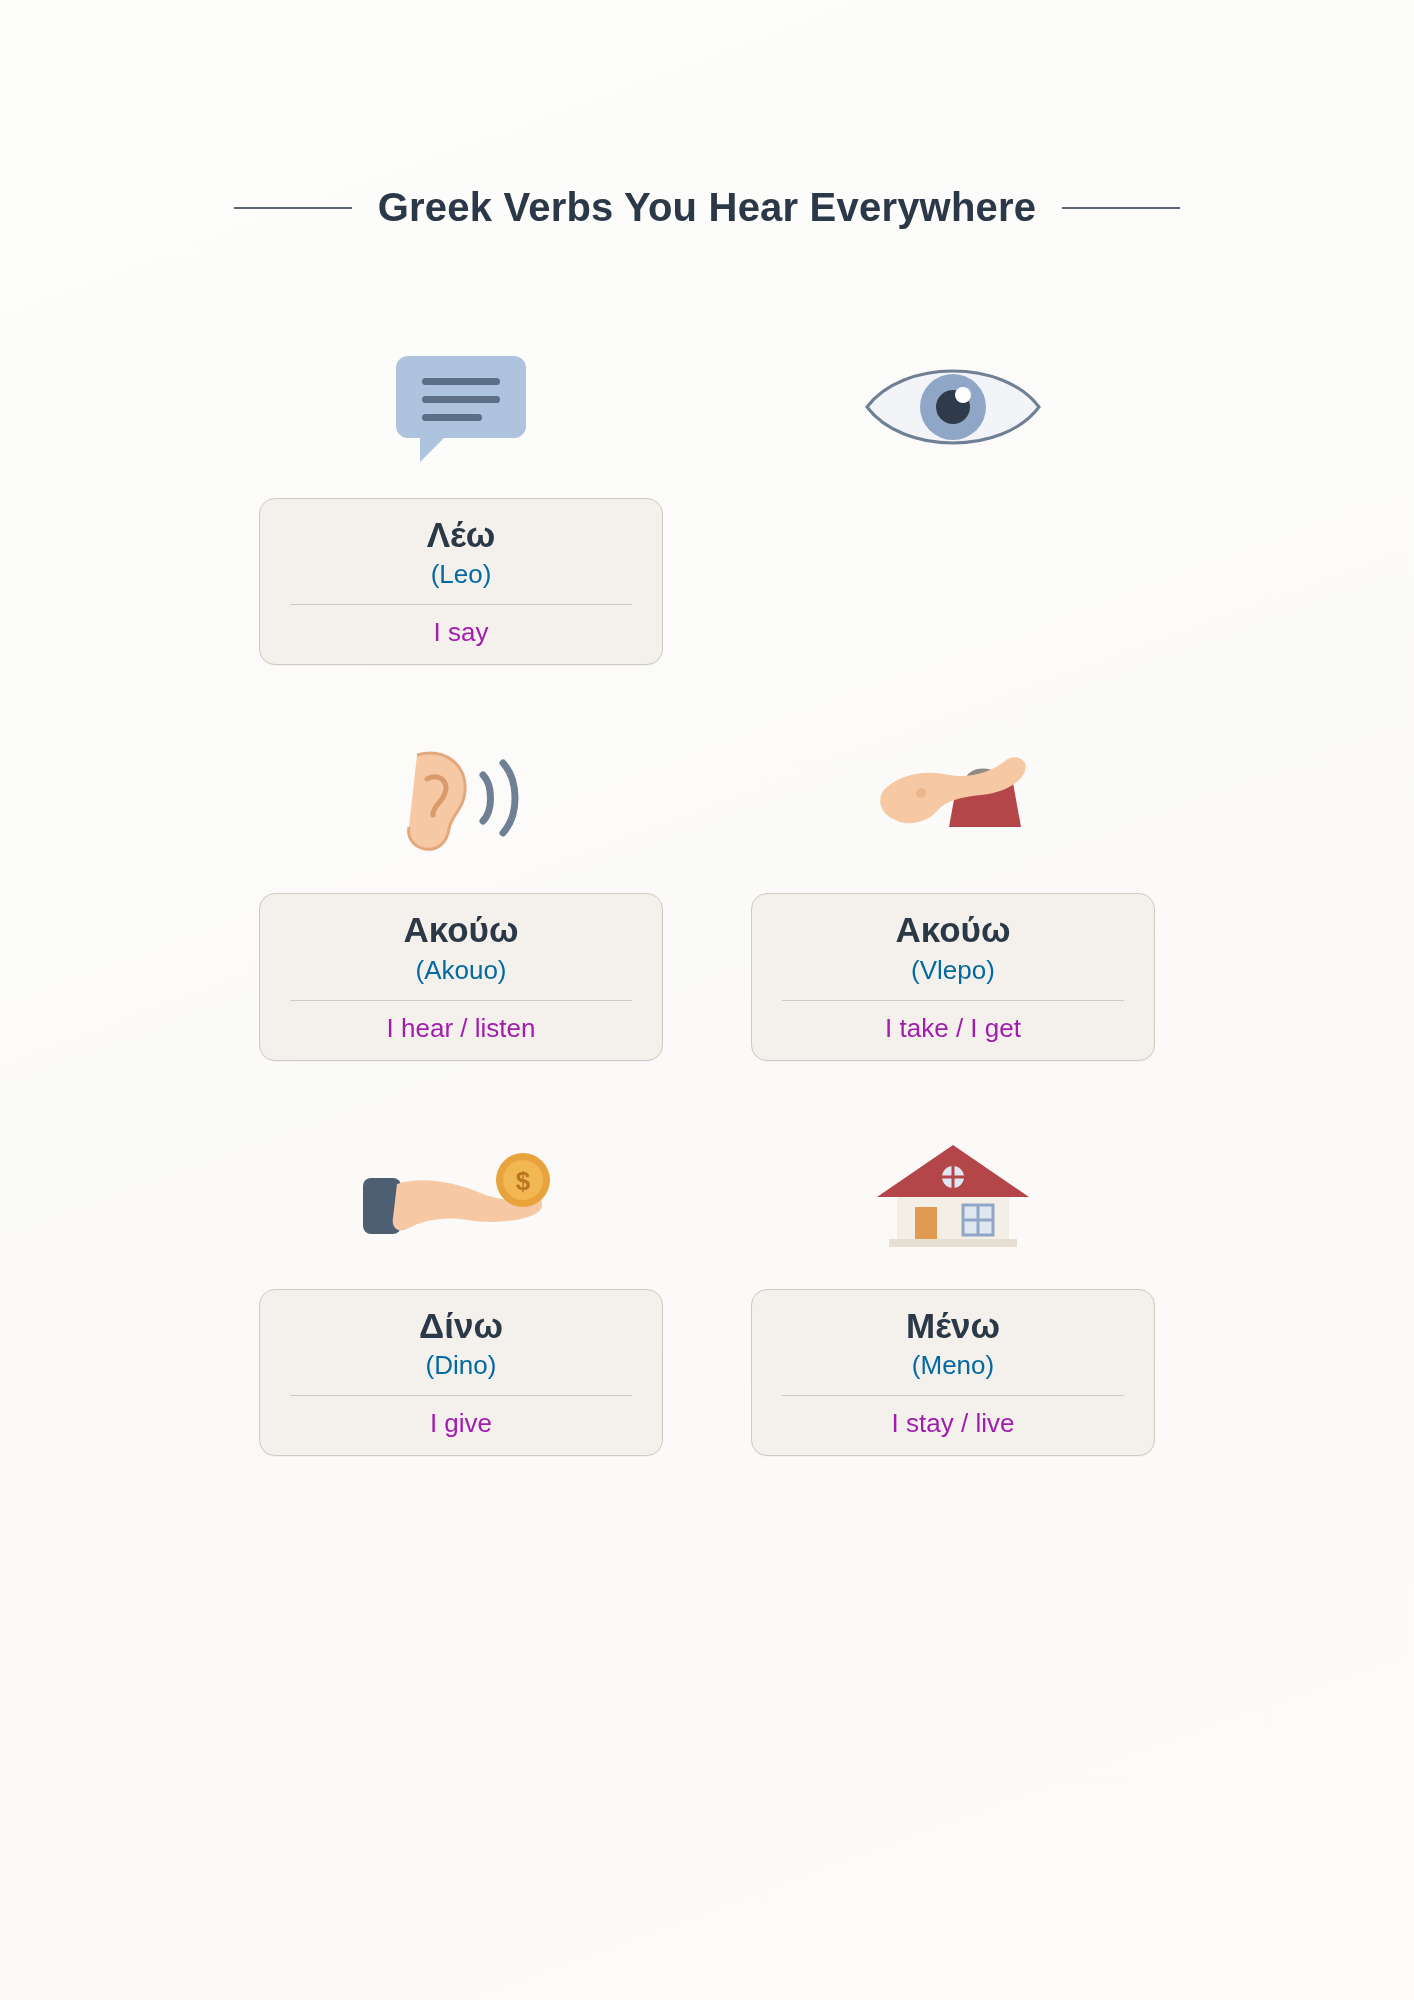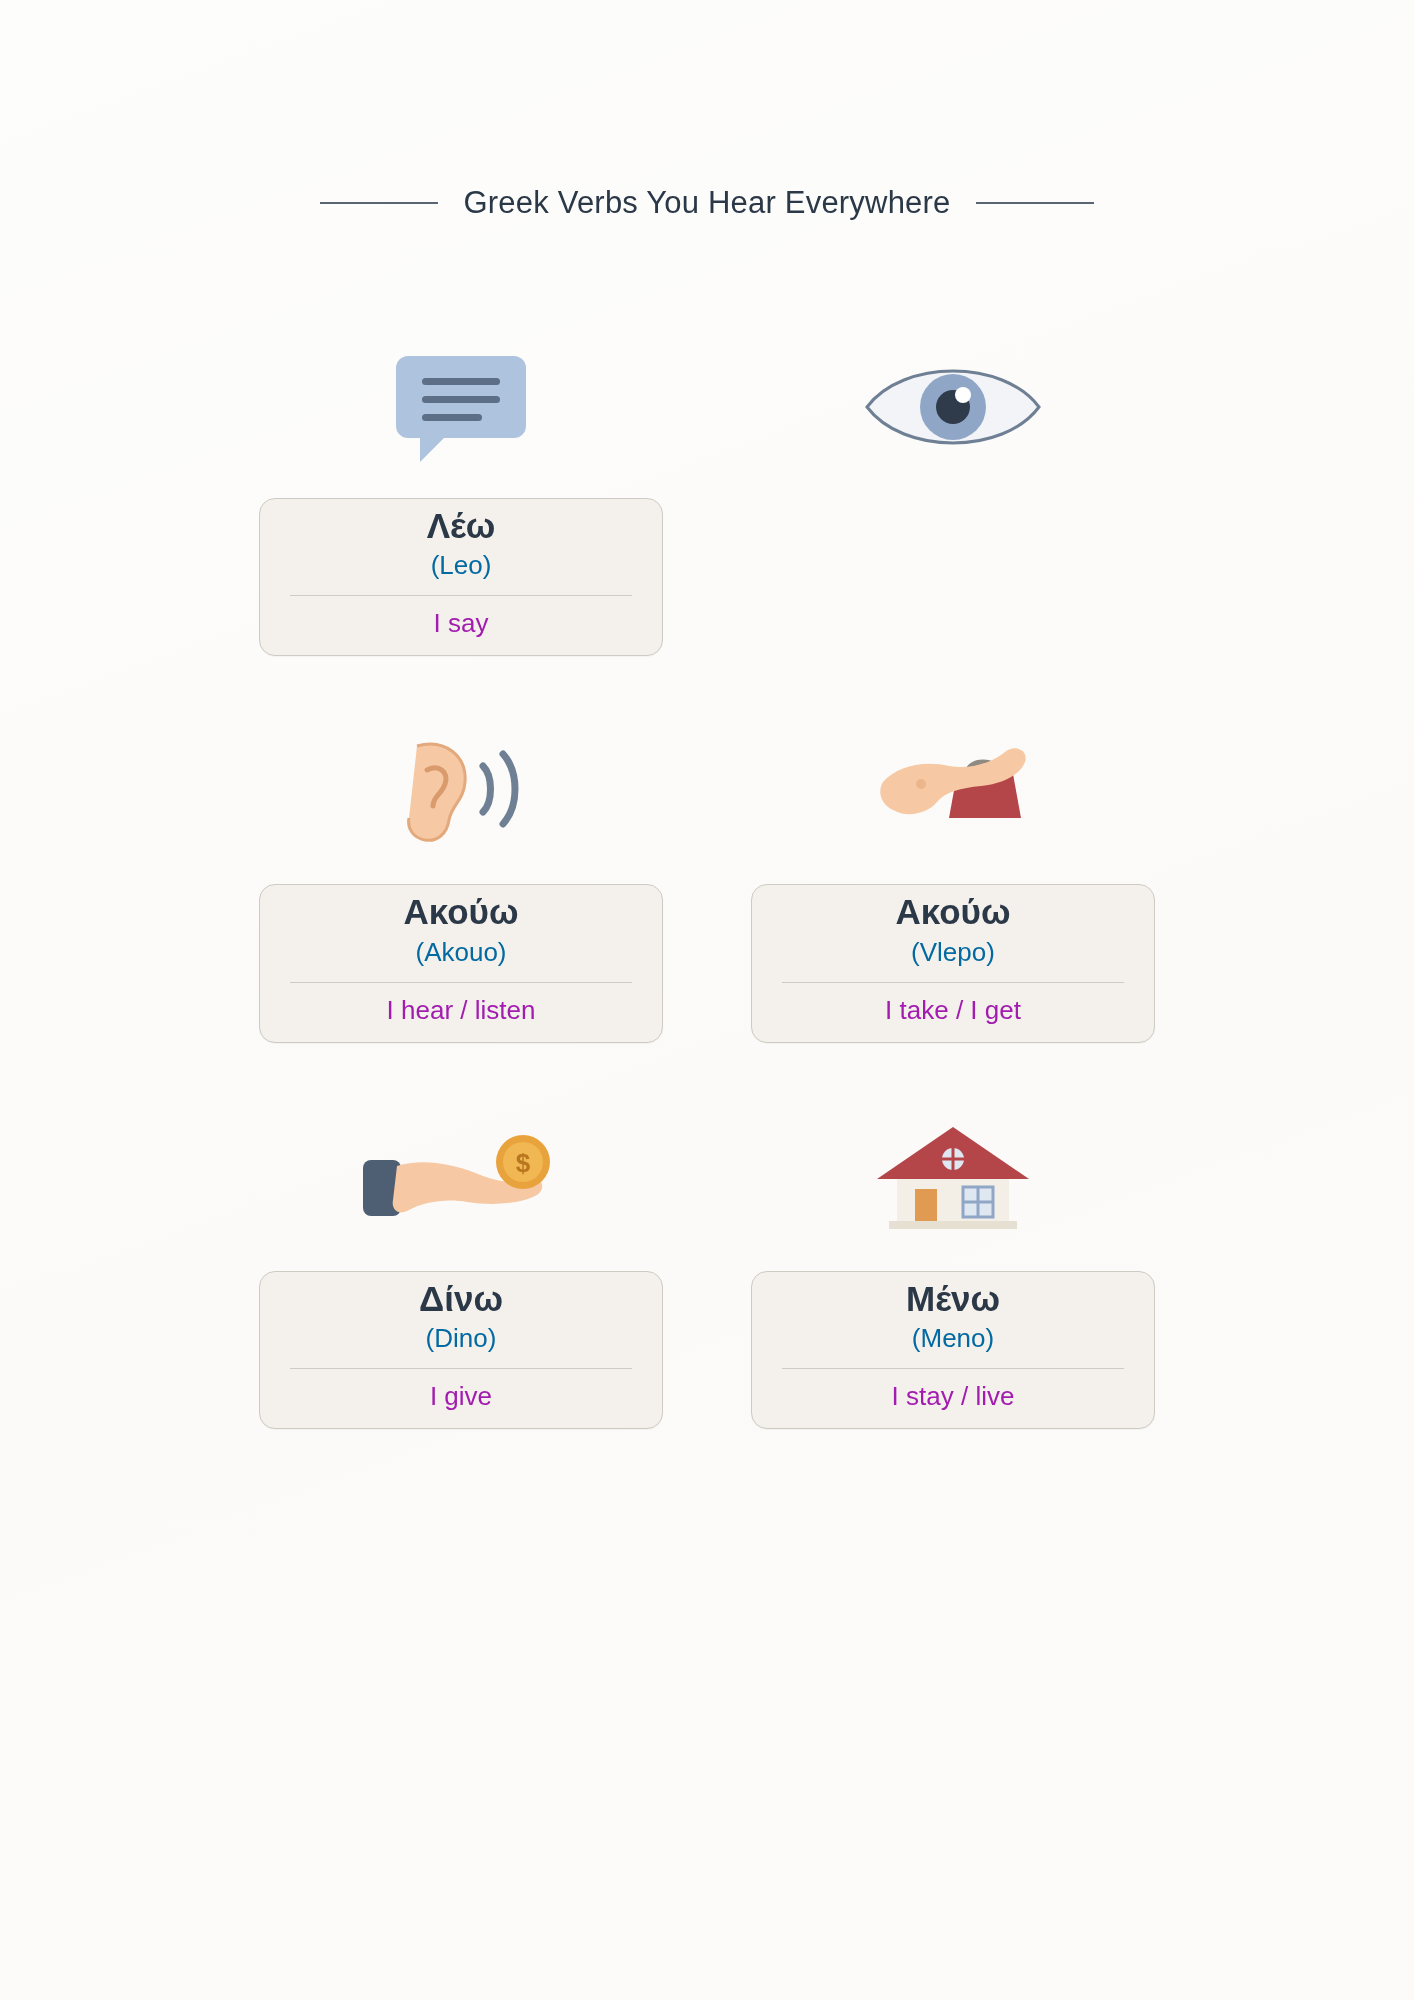--- a/index.html
+++ b/index.html
@@ -33,22 +33,22 @@
     justify-content: center;
     gap: 26px;
   }
   .rule {
     width: 118px;
     height: 2px;
     background: #3d4a5a;
     opacity: .85;
   }
   .title {
-    font-size: 31px;
-    font-weight: normal;
+    font-size: 40px;
+    font-weight: bold;
     letter-spacing: .2px;
     color: #2b3847;
     white-space: nowrap;
   }
 
   
   .grid {
     position: absolute;
     top: 330px;
     left: 255;
@@ -74,21 +74,21 @@
     align-items: center;
     justify-content: center;
     margin-bottom: 18px;
   }
   .card {
     width: 404px;
     box-sizing: border-box;
     background: #f4f1ec;
     border: 1.5px solid #cfcbc2;
     border-radius: 16px;
-    padding: 7px 24px 16px 24px;
+    padding: 16px 24px 16px 24px;
     text-align: center;
     box-shadow: 0 1px 0 rgba(0,0,0,0.03);
   }
   .greek {
     font-size: 35px;
     font-weight: bold;
     color: #2b3847;
     line-height: 1.15;
   }
   .latin {

